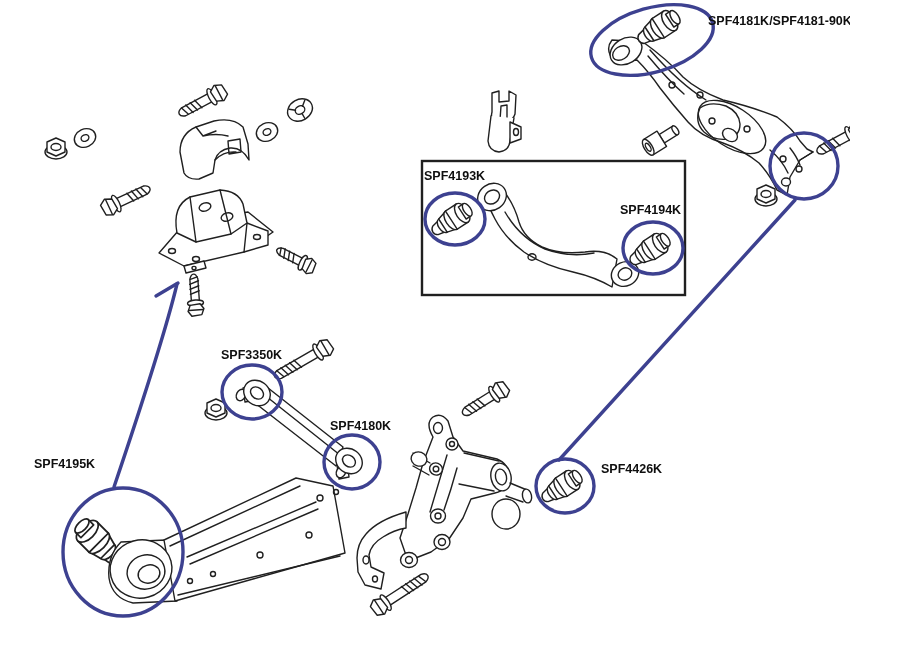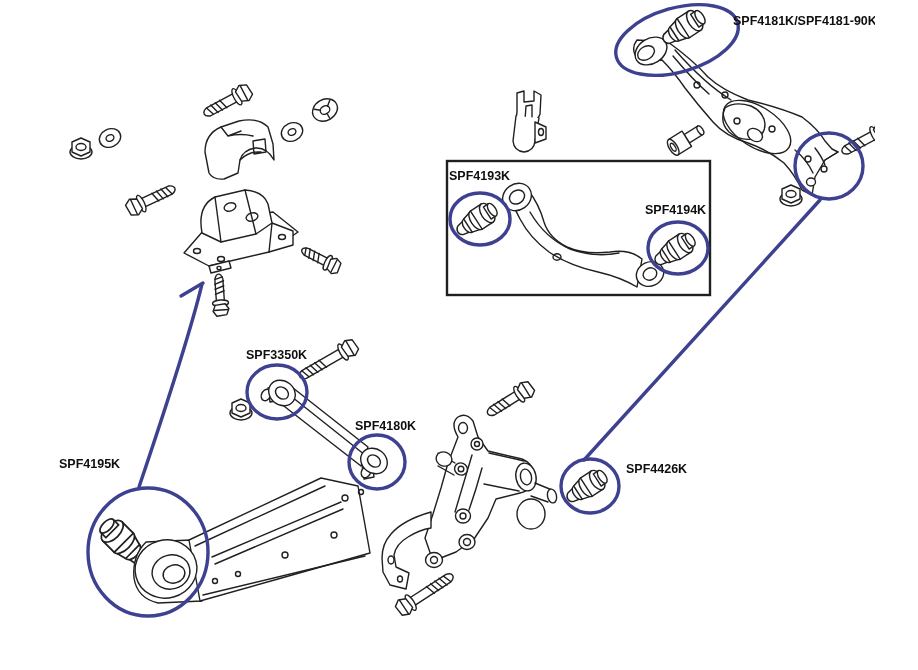--- a/index.html
+++ b/index.html
@@ -1,20 +1,19 @@
 <!DOCTYPE html>
 <html style="--highlight: #3d4190; --line-art: #202020; --label-text: #0f0f0f; --background: #ffffff;"><head>
 <meta charset="utf-8">
 <style>
   html,body{margin:0;padding:0;background:#fff;}
   .stage{
     position:relative;width:850px;height:670px;overflow:hidden;
     background:var(--background,#ffffff);
     font-family:"Liberation Sans",sans-serif;
-    padding-left:25px;
   }
   svg{display:block}
   .la{fill:none;stroke:var(--line-art,#202020);stroke-width:1.4;stroke-linejoin:round;stroke-linecap:round}
   .laf{fill:#ffffff;stroke:var(--line-art,#202020);stroke-width:1.4;stroke-linejoin:round;stroke-linecap:round}
   .hl{fill:none;stroke:var(--highlight,#3d4190);stroke-width:3.4;stroke-linecap:round}
   .plabel{font-family:"Liberation Sans",sans-serif;font-size:12.5px;font-weight:bold;fill:var(--label-text,#0f0f0f)}
   .inset{fill:none;stroke:var(--line-art,#202020);stroke-width:2.4}
 </style>
 </head>
 <body>

